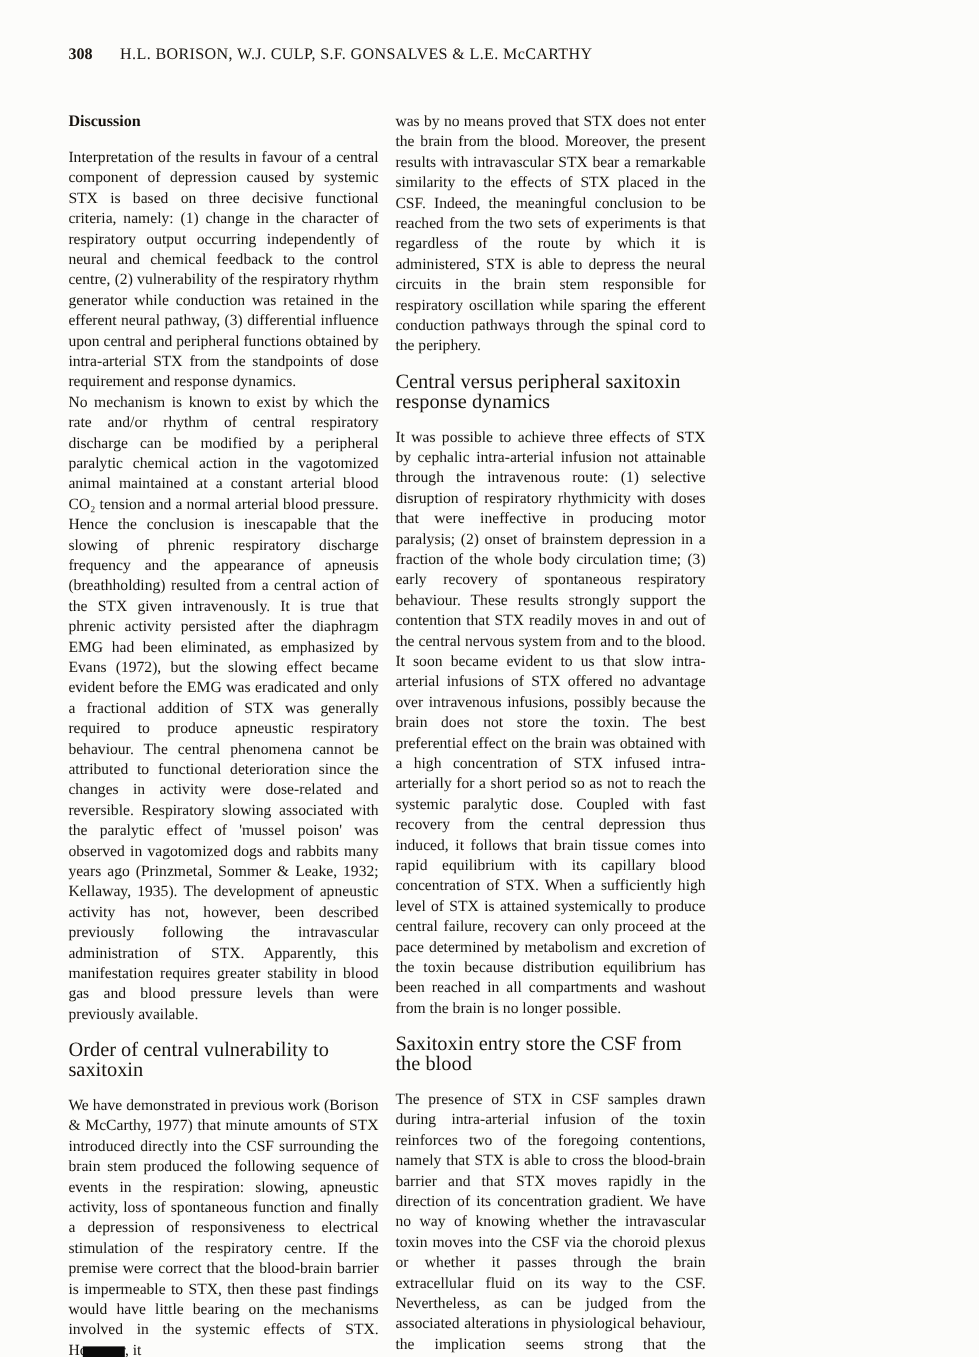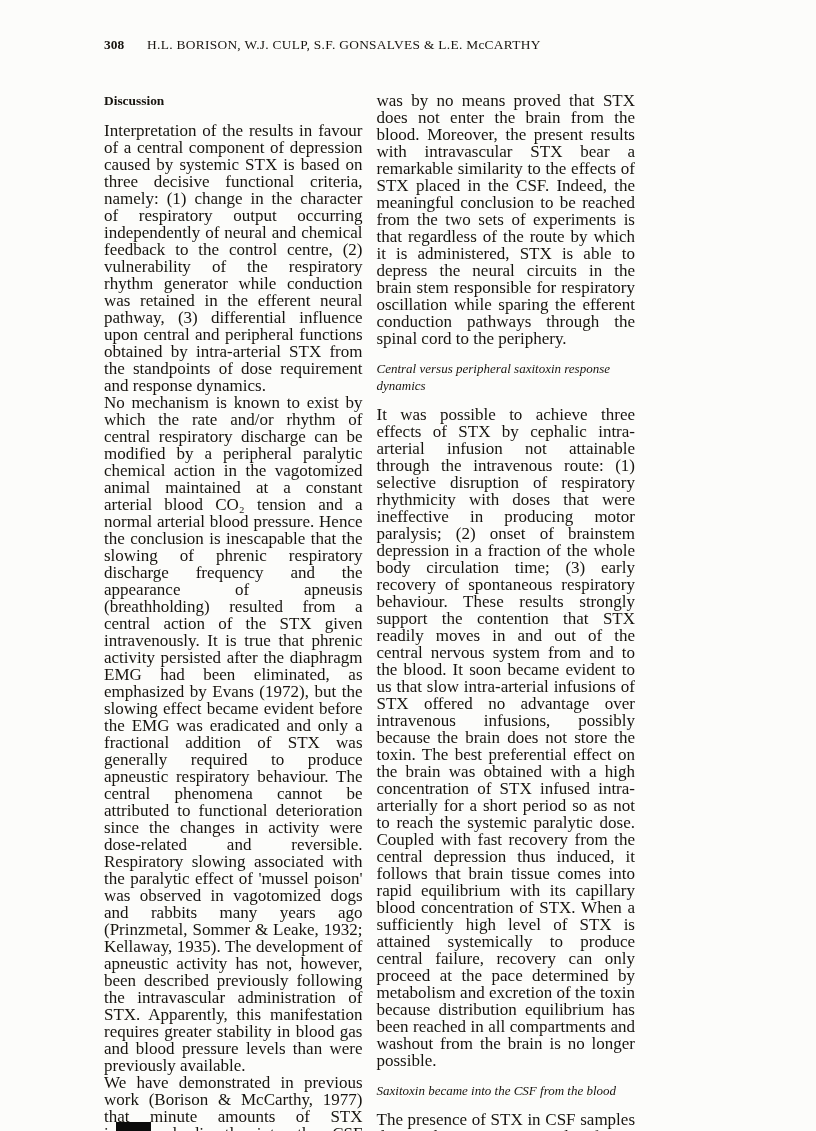--- a/index.html
+++ b/index.html
@@ -8,21 +8,20 @@
     background: #fcfcfa;
   }
   .page {
     position: relative;
     width: 644px;
     height: 1131px;
     background: #fcfcfa;
     color: #17140f;
     font-family: "Liberation Serif", "DejaVu Serif", serif;
     overflow: hidden;
-    margin-left: 47px;
   }
   .running-header {
     padding: 36px 57px 0 57px;
     font-size: 13.4px;
     line-height: 17px;
     white-space: nowrap;
   }
   .page-number {
     font-weight: bold;
   }
@@ -40,28 +39,27 @@
     flex: 1 1 0;
     min-width: 0;
   }
   .section-heading {
     font-size: 13.4px;
     line-height: 17px;
     font-weight: bold;
     margin: 0 0 13px 0;
   }
   .subsection-heading {
-    font-size: 13px;
+    font-size: 17px;
     line-height: 17px;
     font-weight: normal;
-    font-style: italic;
     margin: 13px 0 12px 0;
   }
   .body-paragraph {
-    font-size: 17px;
+    font-size: 13px;
     line-height: 17px;
     text-align: justify;
     margin: 0;
   }
   .scan-artifact {
     position: absolute;
     left: 69px;
     bottom: 0;
     width: 35px;
     height: 9px;
@@ -76,28 +74,29 @@
   <div class="running-header">
     <span class="page-number">308</span><span class="running-head">H.L. BORISON, W.J. CULP, S.F. GONSALVES &amp; L.E. McCARTHY</span>
   </div>
 
   <div class="columns">
 
     <div class="column">
       <h2 class="section-heading">Discussion</h2>
       <p class="body-paragraph">Interpretation of the results in favour of a central component of depression caused by systemic STX is based on three decisive functional criteria, namely: (1) change in the character of respiratory output occurring independently of neural and chemical feedback to the control centre, (2) vulnerability of the respiratory rhythm generator while conduction was retained in the efferent neural pathway, (3) differential influence upon central and peripheral functions obtained by intra-arterial STX from the standpoints of dose requirement and response dynamics.</p>
       <p class="body-paragraph">No mechanism is known to exist by which the rate and/or rhythm of central respiratory discharge can be modified by a peripheral paralytic chemical action in the vagotomized animal maintained at a constant arterial blood CO₂ tension and a normal arterial blood pressure. Hence the conclusion is inescapable that the slowing of phrenic respiratory discharge frequency and the appearance of apneusis (breathholding) resulted from a central action of the STX given intravenously. It is true that phrenic activity persisted after the diaphragm EMG had been eliminated, as emphasized by Evans (1972), but the slowing effect became evident before the EMG was eradicated and only a fractional addition of STX was generally required to produce apneustic respiratory behaviour. The central phenomena cannot be attributed to functional deterioration since the changes in activity were dose-related and reversible. Respiratory slowing associated with the paralytic effect of 'mussel poison' was observed in vagotomized dogs and rabbits many years ago (Prinzmetal, Sommer &amp; Leake, 1932; Kellaway, 1935). The development of apneustic activity has not, however, been described previously following the intravascular administration of STX. Apparently, this manifestation requires greater stability in blood gas and blood pressure levels than were previously available.</p>
+      <h3 class="subsection-heading">Order of central vulnerability to saxitoxin</h3>
       <p class="body-paragraph">We have demonstrated in previous work (Borison &amp; McCarthy, 1977) that minute amounts of STX introduced directly into the CSF surrounding the brain stem produced the following sequence of events in the respiration: slowing, apneustic activity, loss of spontaneous function and finally a depression of responsiveness to electrical stimulation of the respiratory centre. If the premise were correct that the blood-brain barrier is impermeable to STX, then these past findings would have little bearing on the mechanisms involved in the systemic effects of STX. However, it</p>
     </div>
 
     <div class="column">
       <p class="body-paragraph">was by no means proved that STX does not enter the brain from the blood. Moreover, the present results with intravascular STX bear a remarkable similarity to the effects of STX placed in the CSF. Indeed, the meaningful conclusion to be reached from the two sets of experiments is that regardless of the route by which it is administered, STX is able to depress the neural circuits in the brain stem responsible for respiratory oscillation while sparing the efferent conduction pathways through the spinal cord to the periphery.</p>
       <h3 class="subsection-heading">Central versus peripheral saxitoxin response dynamics</h3>
       <p class="body-paragraph">It was possible to achieve three effects of STX by cephalic intra-arterial infusion not attainable through the intravenous route: (1) selective disruption of respiratory rhythmicity with doses that were ineffective in producing motor paralysis; (2) onset of brainstem depression in a fraction of the whole body circulation time; (3) early recovery of spontaneous respiratory behaviour. These results strongly support the contention that STX readily moves in and out of the central nervous system from and to the blood. It soon became evident to us that slow intra-arterial infusions of STX offered no advantage over intravenous infusions, possibly because the brain does not store the toxin. The best preferential effect on the brain was obtained with a high concentration of STX infused intra-arterially for a short period so as not to reach the systemic paralytic dose. Coupled with fast recovery from the central depression thus induced, it follows that brain tissue comes into rapid equilibrium with its capillary blood concentration of STX. When a sufficiently high level of STX is attained systemically to produce central failure, recovery can only proceed at the pace determined by metabolism and excretion of the toxin because distribution equilibrium has been reached in all compartments and washout from the brain is no longer possible.</p>
-      <h3 class="subsection-heading">Saxitoxin became into the CSF from the blood</h3>
+      <h3 class="subsection-heading">Saxitoxin entry store the CSF from the blood</h3>
       <p class="body-paragraph">The presence of STX in CSF samples drawn during intra-arterial infusion of the toxin reinforces two of the foregoing contentions, namely that STX is able to cross the blood-brain barrier and that STX moves rapidly in the direction of its concentration gradient. We have no way of knowing whether the intravascular toxin moves into the CSF via the choroid plexus or whether it passes through the brain extracellular fluid on its way to the CSF. Nevertheless, as can be judged from the associated alterations in physiological behaviour, the implication seems strong that the concentration of STX in brain tissue at the time of CSF sampling is at least as high as that found in the CSF.</p>
     </div>
 
   </div>
 
   <div class="scan-artifact"></div>
 
 </div>
 
 </body></html>

